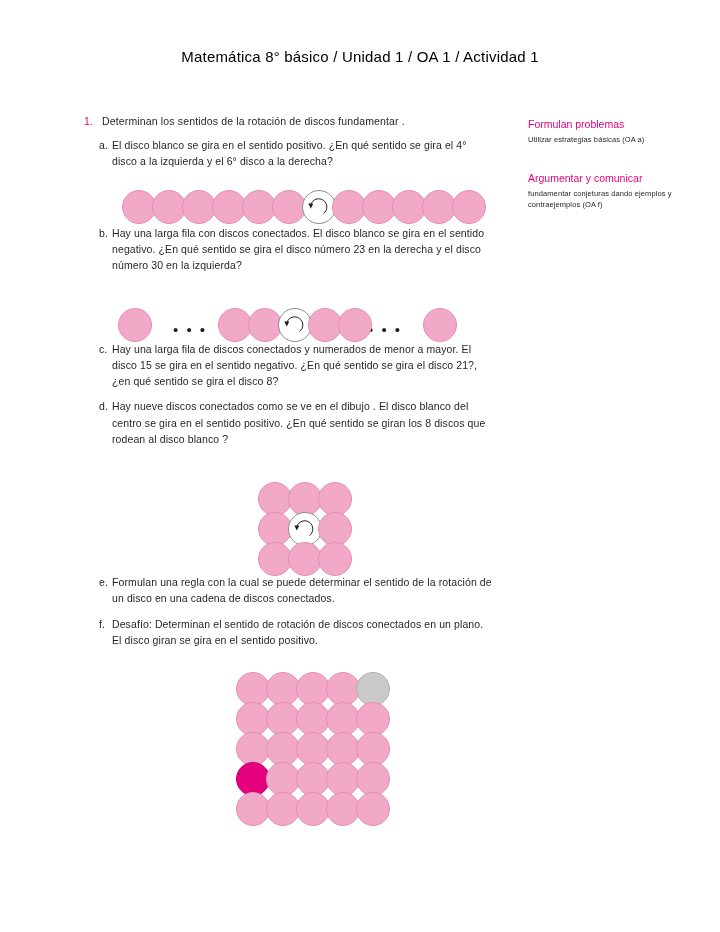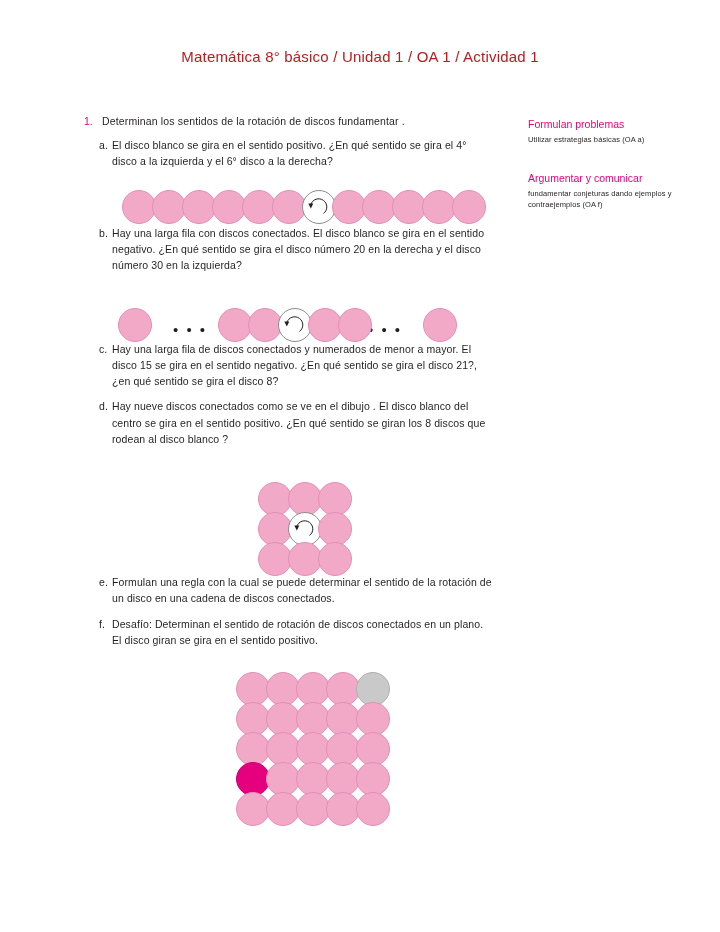--- a/index.html
+++ b/index.html
@@ -19,21 +19,21 @@
     position: relative;
     width: 720px;
     height: 932px;
   }
   .doc-title {
     position: absolute;
     top: 48px;
     left: 0;
     width: 720px;
     text-align: center;
-    color: #b91c1c;
+    color: #000000;
     font-size: 15px;
     letter-spacing: 0.2px;
     font-weight: normal;
   }
   
   .main-col {
     position: absolute;
     left: 84px;
     top: 114px;
     width: 410px;
@@ -151,21 +151,21 @@
 
     <div class="sub">
       <span class="lbl">a.</span>
       <span class="body">El disco blanco se gira en el sentido positivo. ¿En qué sentido se gira el 4° disco a la izquierda y el 6° disco a la derecha?</span>
     </div>
 
     <div style="height:46px"></div>
 
     <div class="sub">
       <span class="lbl">b.</span>
-      <span class="body">Hay una larga fila con discos conectados. El disco blanco se gira en el sentido negativo. ¿En qué sentido se gira el disco número 20 en la derecha y el disco número 30 en la izquierda?</span>
+      <span class="body">Hay una larga fila con discos conectados. El disco blanco se gira en el sentido negativo. ¿En qué sentido se gira el disco número 23 en la derecha y el disco número 30 en la izquierda?</span>
     </div>
 
     <div style="height:58px"></div>
 
     <div class="sub">
       <span class="lbl">c.</span>
       <span class="body">Hay una larga fila de discos conectados y numerados de menor a mayor. El disco 15 se gira en el sentido negativo. ¿En qué sentido se gira el disco 21?, ¿en qué sentido se gira el disco 8?</span>
     </div>
 
     <div class="sub">

